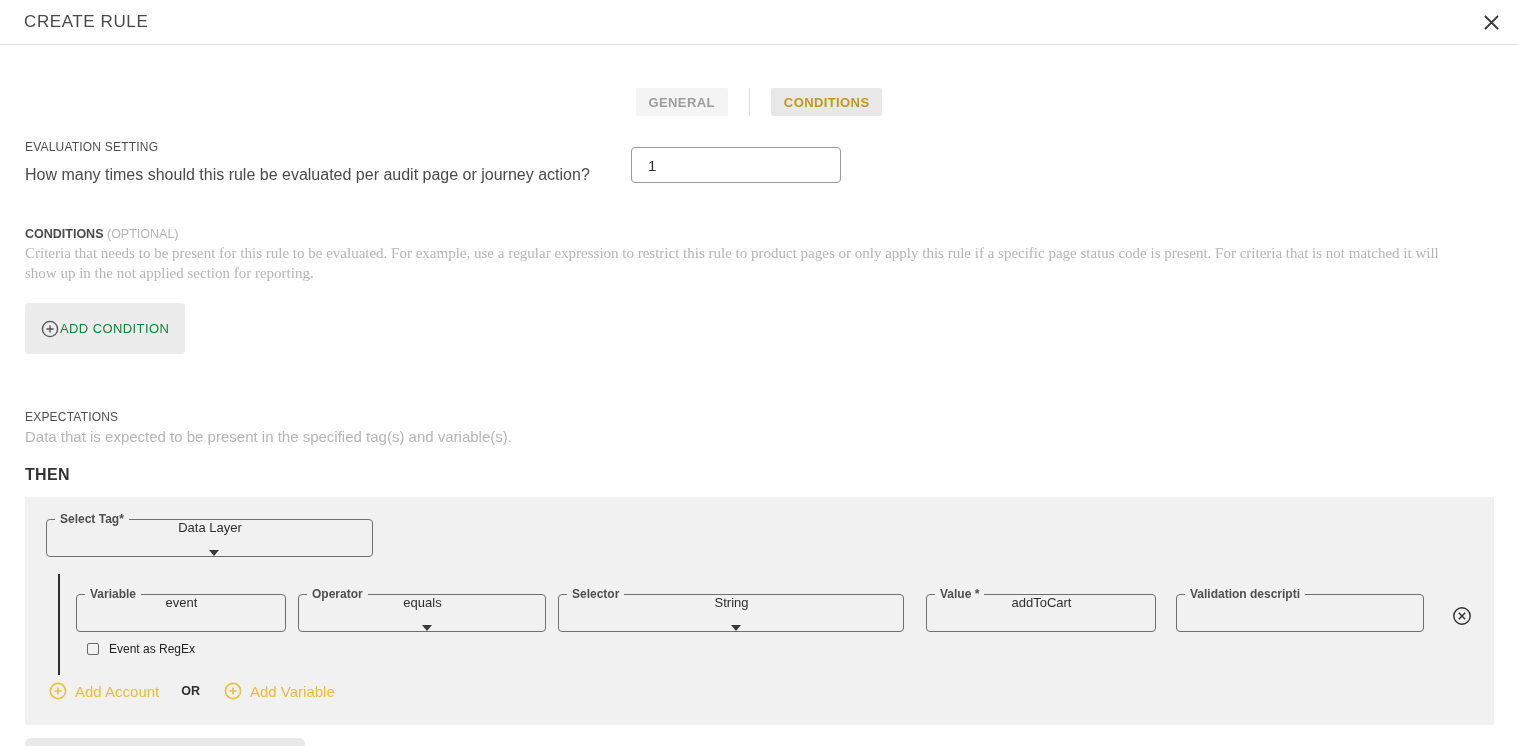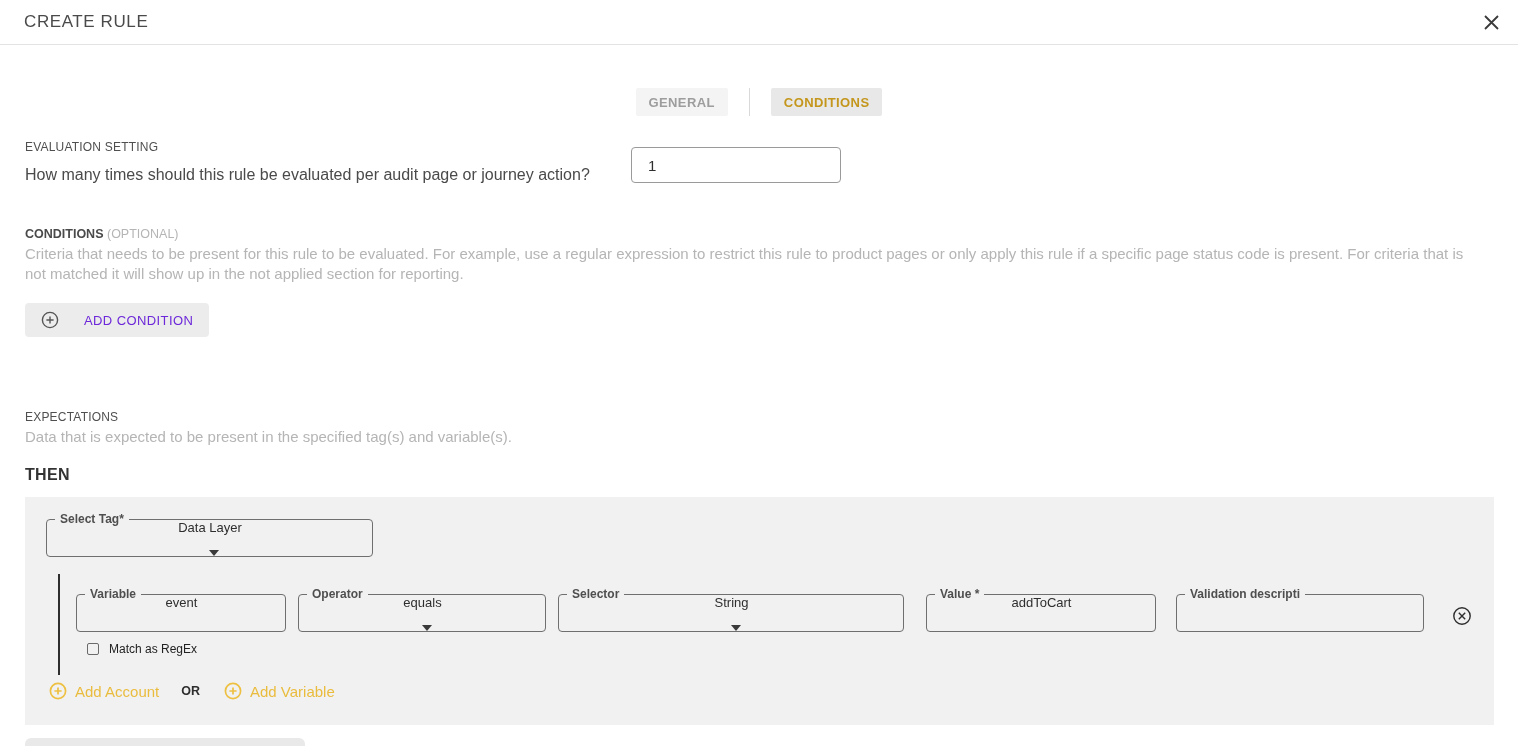--- a/index.html
+++ b/index.html
@@ -35,26 +35,26 @@
   .gray-text { color: #b5b5b5; font-size: 15px; line-height: 19.5px; }
 
   .question { position: absolute; left: 25px; top: 166px; font-size: 16px; color: #4a4a4a; }
   .times-input { position: absolute; left: 631px; top: 147px; width: 210px; height: 36px;
          border: 1px solid #9a9a9a; border-radius: 4px; padding: 0 16px;
          font-size: 15px; color: #2e2e2e; font-family: inherit; background: #fff; }
 
   .cond-label-row { position: absolute; left: 25px; top: 227px; font-size: 12.5px; }
   .cond-label-row .strong { color: #4a4a4a; font-weight: 600; }
   .cond-label-row .opt { color: #b5b5b5; font-weight: 400; }
-  .cond-desc { position: absolute; left: 25px; top: 244px; width: 1442px; }
-
-  .add-cond-btn { position: absolute; left: 25px; top: 303px; height: 34px;
+  .cond-desc { position: absolute; left: 25px; top: 244px; width: 1442px; font-family: Liberation Serif, serif; }
+
+  .add-cond-btn { position: absolute; left: 25px; top: 303px; height: 51px;
          background: #ececec; border: none; border-radius: 4px; cursor: pointer;
-         display: flex; align-items: center; gap: 25px; padding: 0 16px;
-         font-family: inherit; font-size: 13px; color: #6d28d9; letter-spacing: .4px; }
+         display: flex; align-items: center; gap: 1px; padding: 0 16px;
+         font-family: inherit; font-size: 13px; color: #15803d; letter-spacing: .4px; }
 
   .exp-desc { position: absolute; left: 25px; top: 427px; }
   .then-label { position: absolute; left: 25px; top: 466px; font-size: 16px;
          font-weight: 700; color: #333; letter-spacing: .3px; }
 
   
   .panel { position: absolute; left: 25px; top: 497px; width: 1469px; height: 228px;
            background: #f1f1f1; }
 
   .field { position: absolute; height: 38px; border: 1px solid #6f6f6f;
@@ -192,21 +192,21 @@
 
     <button class="remove-btn" title="Remove">
       <svg width="20" height="20" viewBox="0 0 20 20">
         <circle cx="10" cy="10" r="8.2" fill="none" stroke="#2e2e2e" stroke-width="1.4"></circle>
         <path d="M6.8 6.8 L13.2 13.2 M13.2 6.8 L6.8 13.2" stroke="#2e2e2e" stroke-width="1.4" fill="none"></path>
       </svg>
     </button>
 
     <div class="regex-row">
       <div class="checkbox"></div>
-      <div class="regex-label">Match as RegEx</div>
+      <div class="regex-label">Event as RegEx</div>
     </div>
 
     <div class="links-row">
       <div class="gold-link">
         <span>
           <svg width="18" height="18" viewBox="0 0 18 18">
             <circle cx="9" cy="9" r="7.6" fill="none" stroke="#eec042" stroke-width="1.7"></circle>
             <path d="M9 5.4 V12.6 M5.4 9 H12.6" stroke="#eec042" stroke-width="1.7" fill="none"></path>
           </svg>
         </span>

